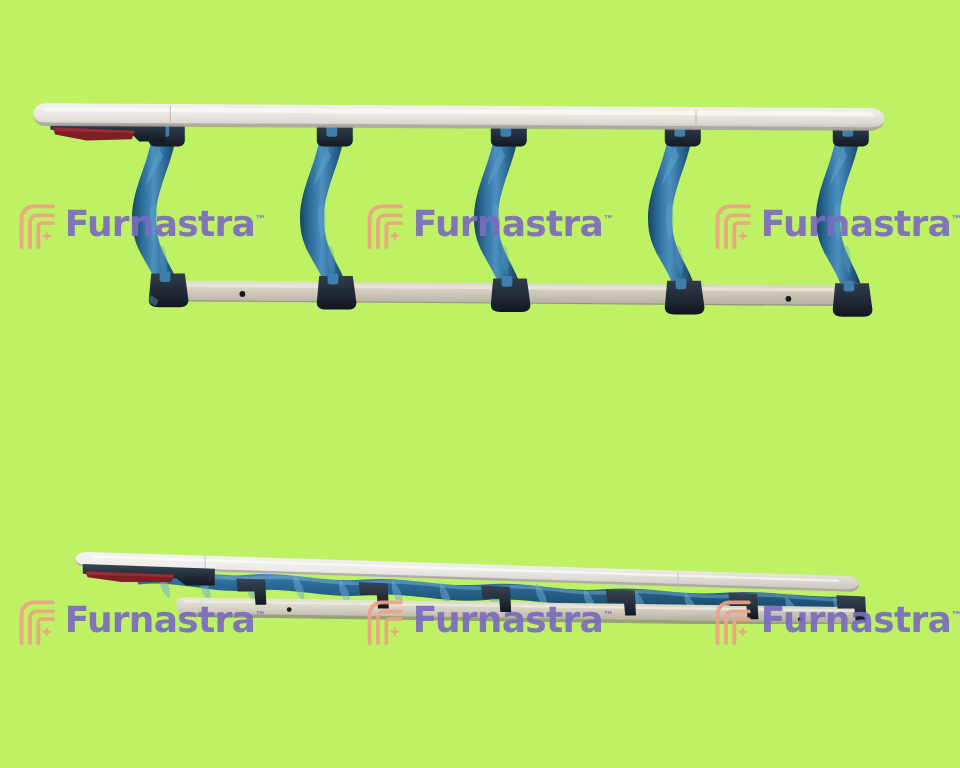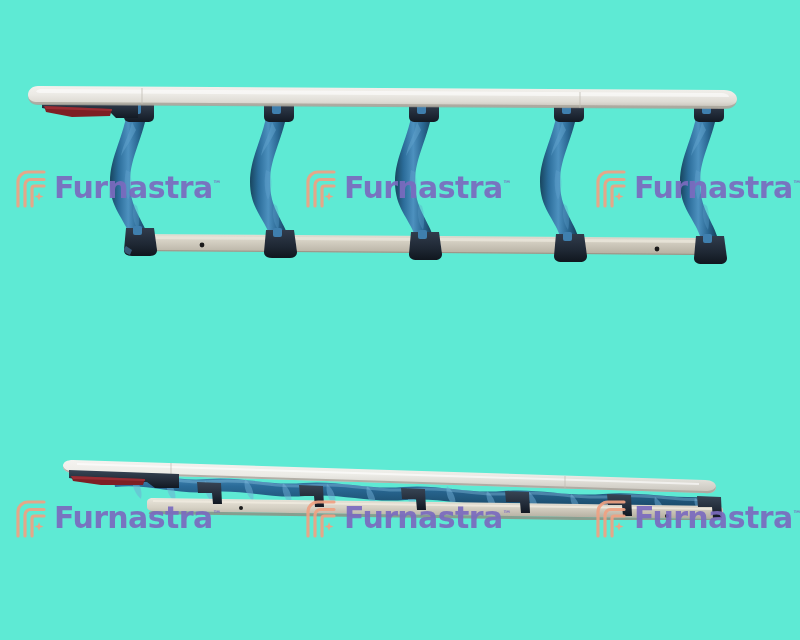--- a/index.html
+++ b/index.html
@@ -8,21 +8,21 @@
     padding: 0;
     background: #ffffff;
   }
   body {
     font-family: "Liberation Sans", sans-serif;
   }
   #canvas {
     position: relative;
     width: 800px;
     height: 640px;
-    background: #5eead4;
+    background: #bef264;
     overflow: hidden;
   }
 
   
   .wm {
     position: absolute;
     display: flex;
     align-items: center;
     gap: 6px;
     user-select: none;

